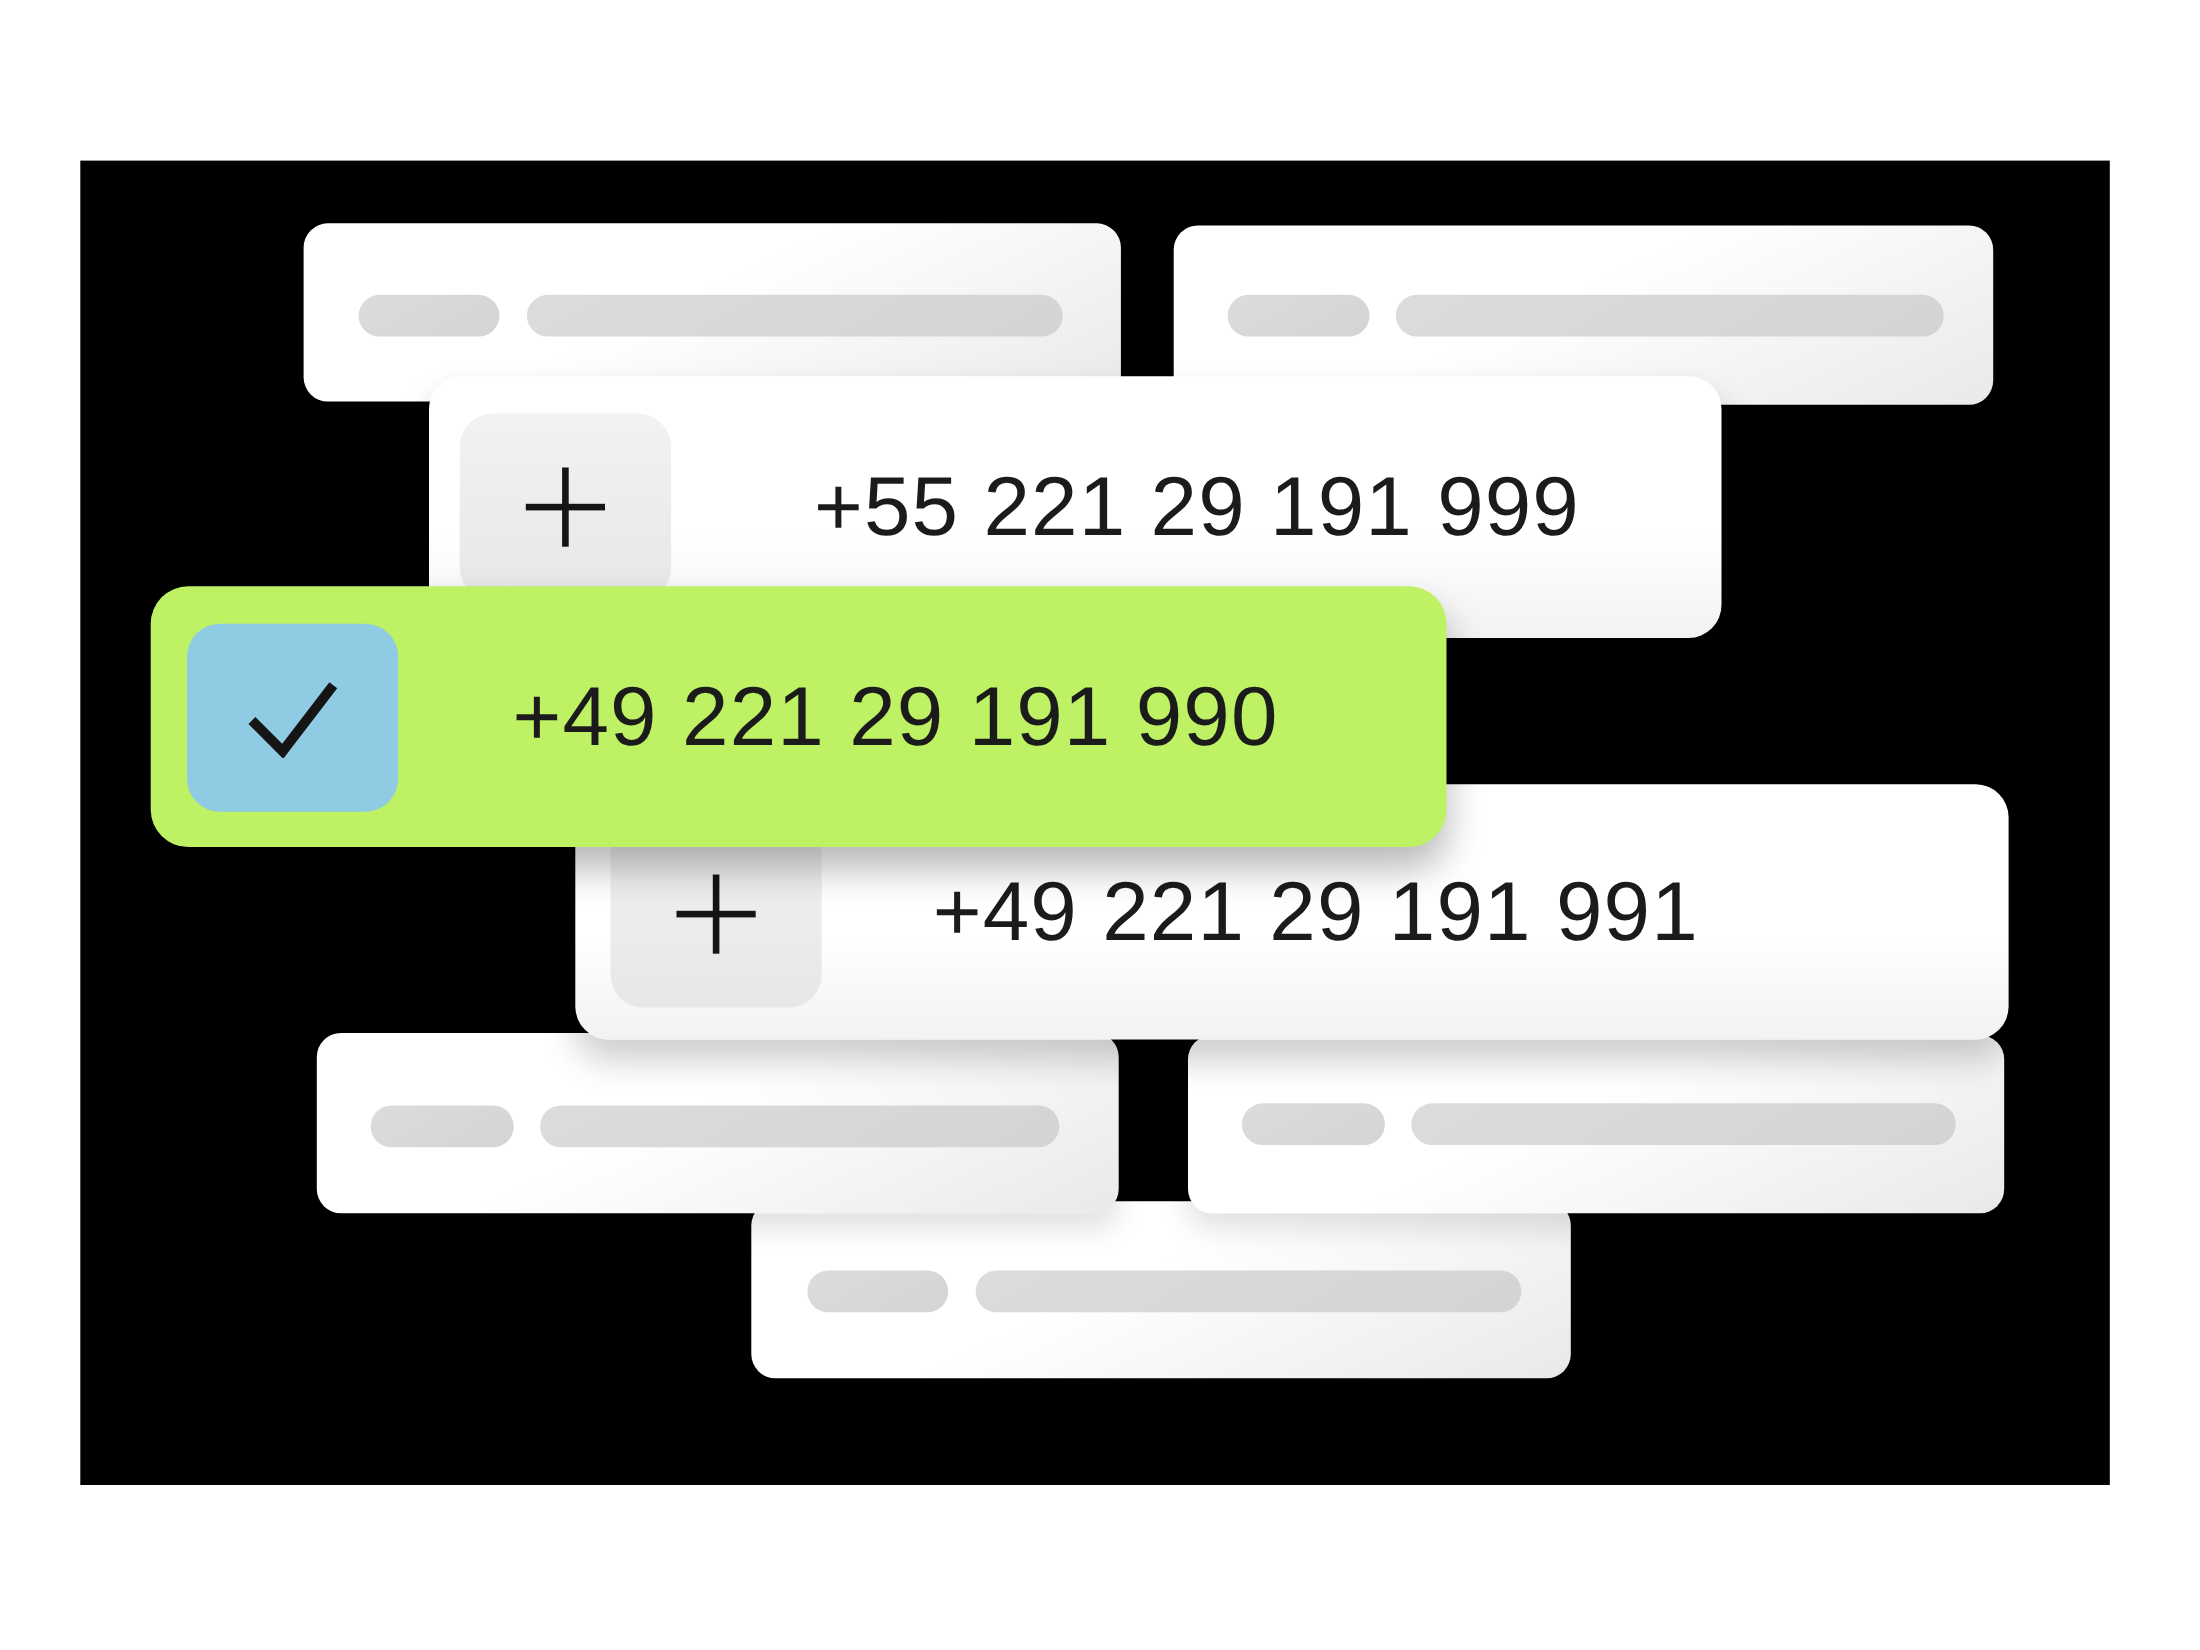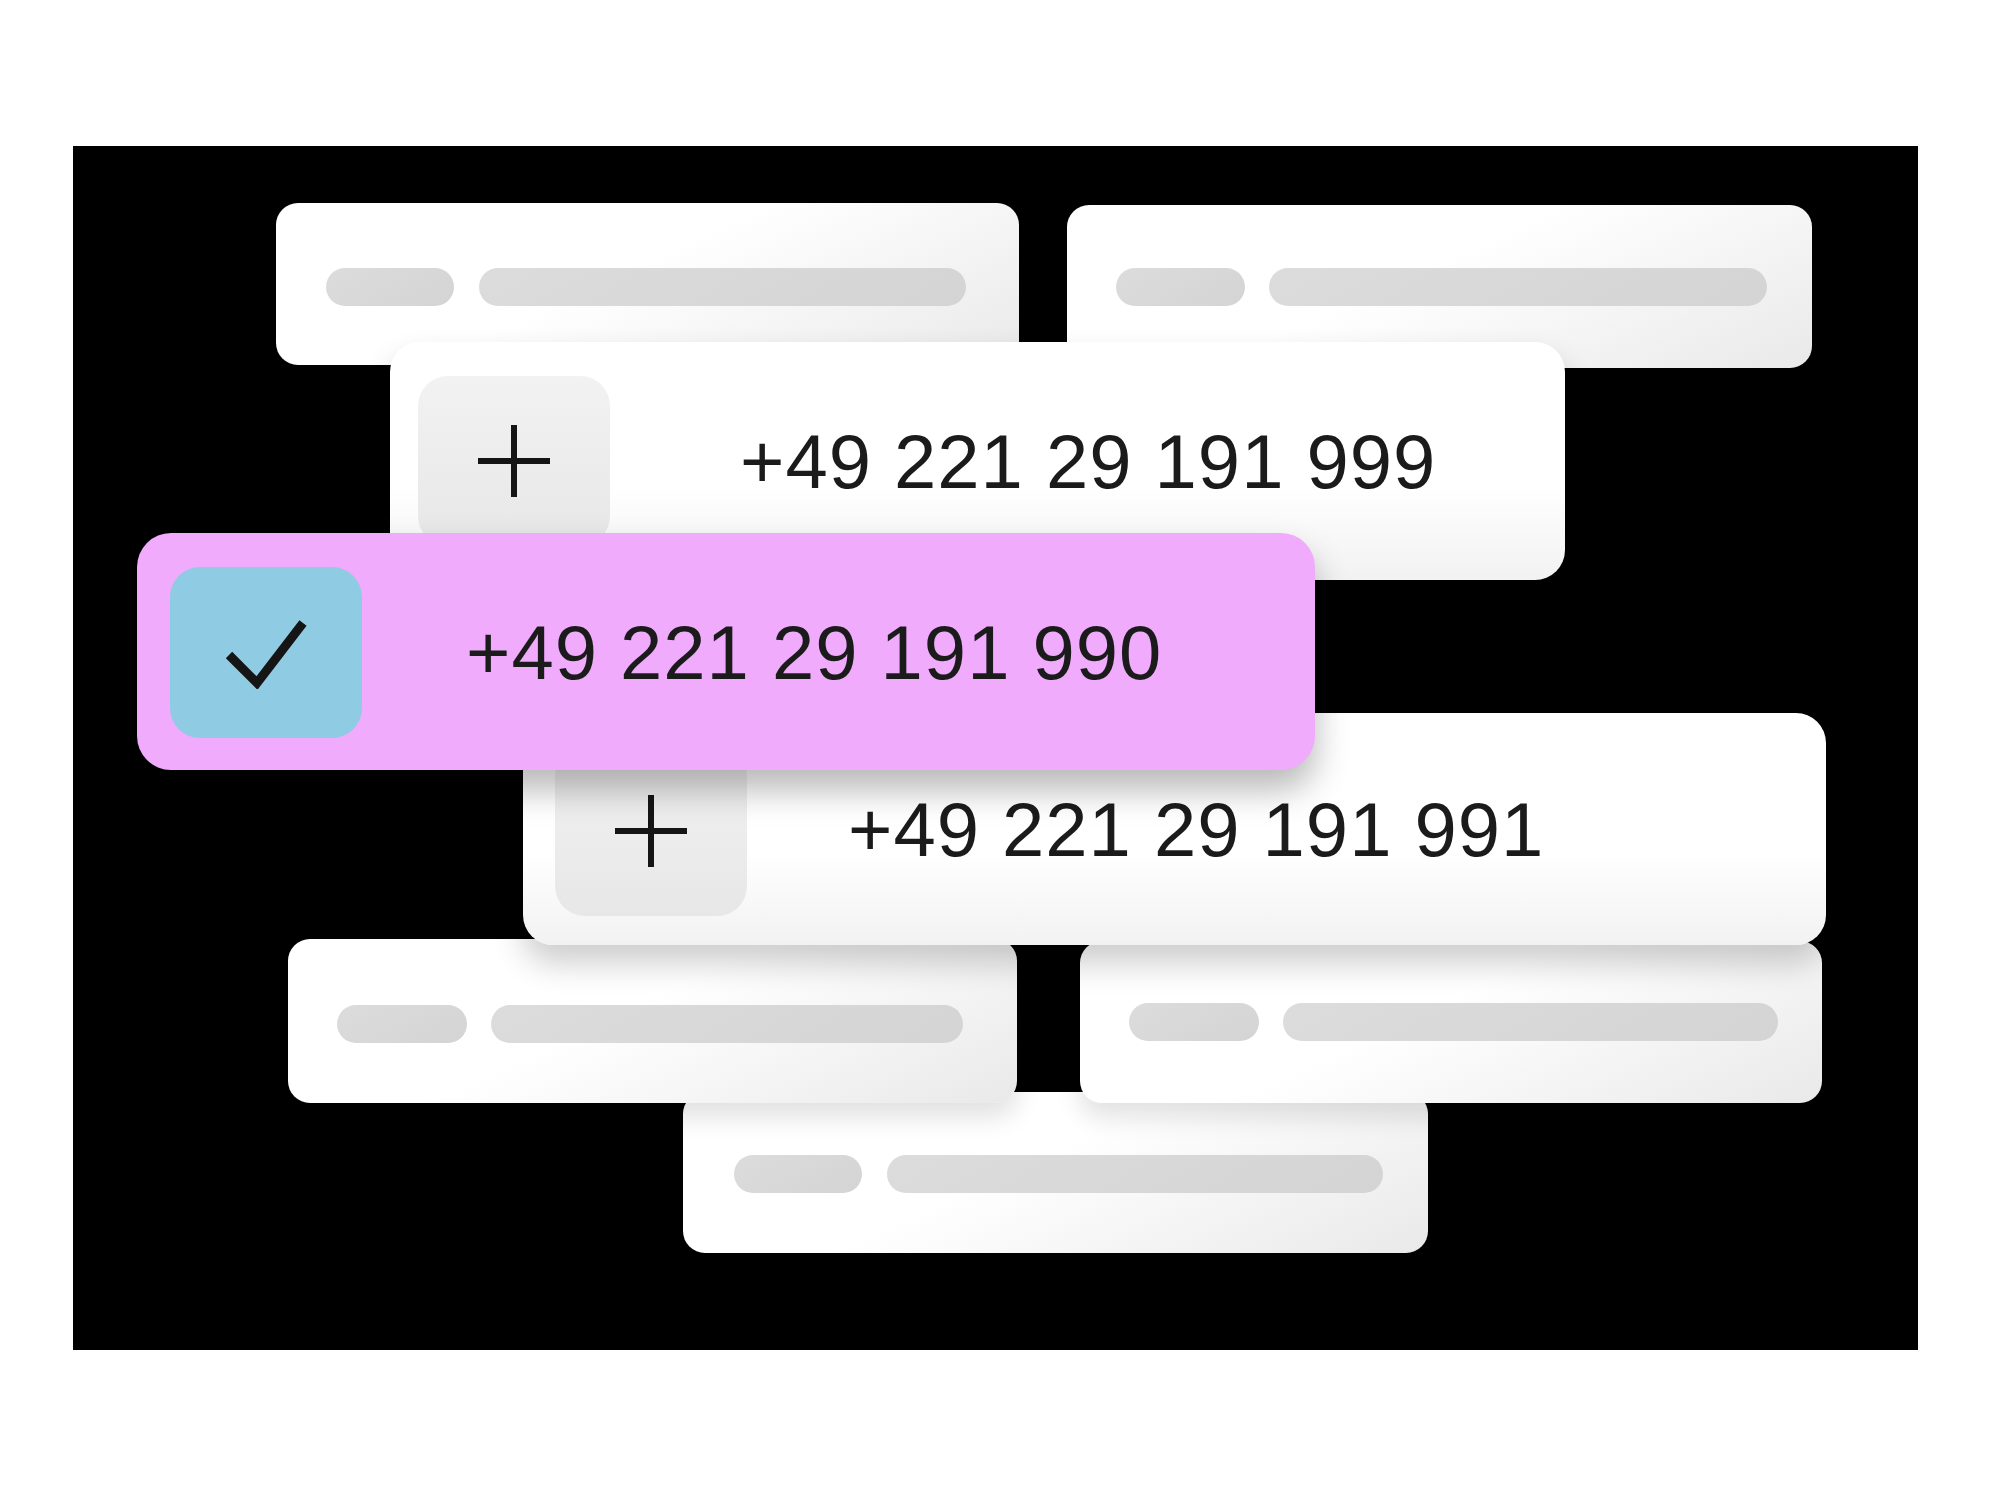--- a/index.html
+++ b/index.html
@@ -27,21 +27,21 @@
   
   .option{
     position:absolute;border-radius:30px;
     background:linear-gradient(180deg,#ffffff 60%,#f2f2f2 100%);
     box-shadow:0 18px 32px rgba(0,0,0,0.20);
   }
   .option.o999{left:390px;top:342px;width:1175px;height:238px;z-index:4;}
   .option.o991{left:523px;top:713px;width:1303px;height:232px;z-index:5;}
   .option.o990{
     left:137px;top:533px;width:1178px;height:237px;z-index:6;border-radius:34px;
-    background:#f0abfc;box-shadow:0 20px 34px rgba(0,0,0,0.28);
+    background:#bef264;box-shadow:0 20px 34px rgba(0,0,0,0.28);
   }
 
   .iconbox{
     position:absolute;width:192px;height:170px;border-radius:30px;
     background:linear-gradient(180deg,#f2f2f2,#e7e7e7);
   }
   .o999 .iconbox{left:28px;top:34px;}
   .o991 .iconbox{left:32px;top:33px;}
   .o990 .iconbox{left:33px;top:34px;height:171px;background:#8fcbe2;}
 
@@ -84,21 +84,21 @@
 </div>
 <div class="skel br">
   <span class="pill" style="left:49px;top:62px;width:130px;"></span>
   <span class="pill" style="left:203px;top:62px;width:495px;"></span>
 </div>
 
 <div class="option o999">
   <span class="iconbox">
     <span class="plus"></span>
   </span>
-  <span class="num">+49 221 29 191 999</span>
+  <span class="num">+55 221 29 191 999</span>
 </div>
 
 <div class="option o991">
   <span class="iconbox">
     <span class="plus"></span>
   </span>
   <span class="num">+49 221 29 191 991</span>
 </div>
 
 <div class="option o990">

